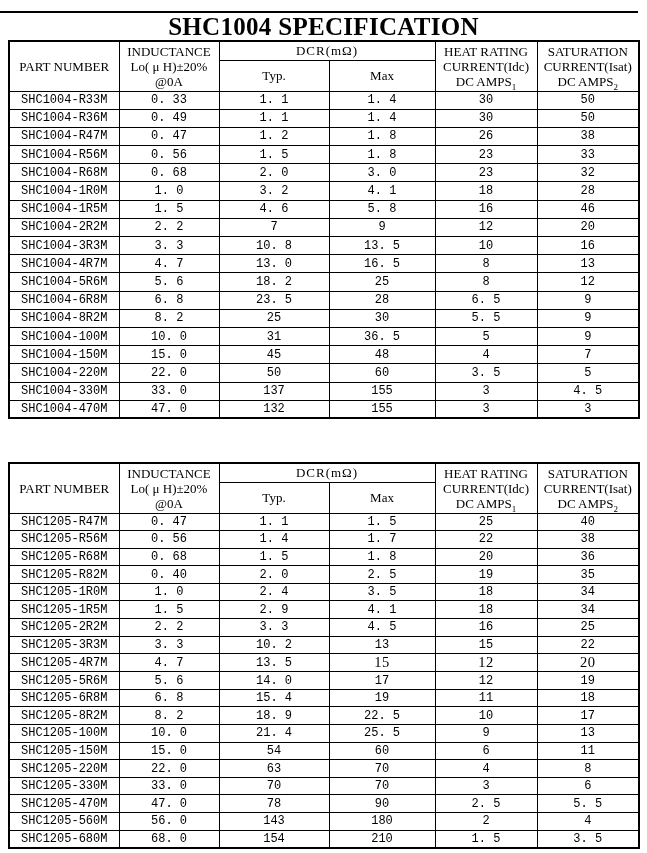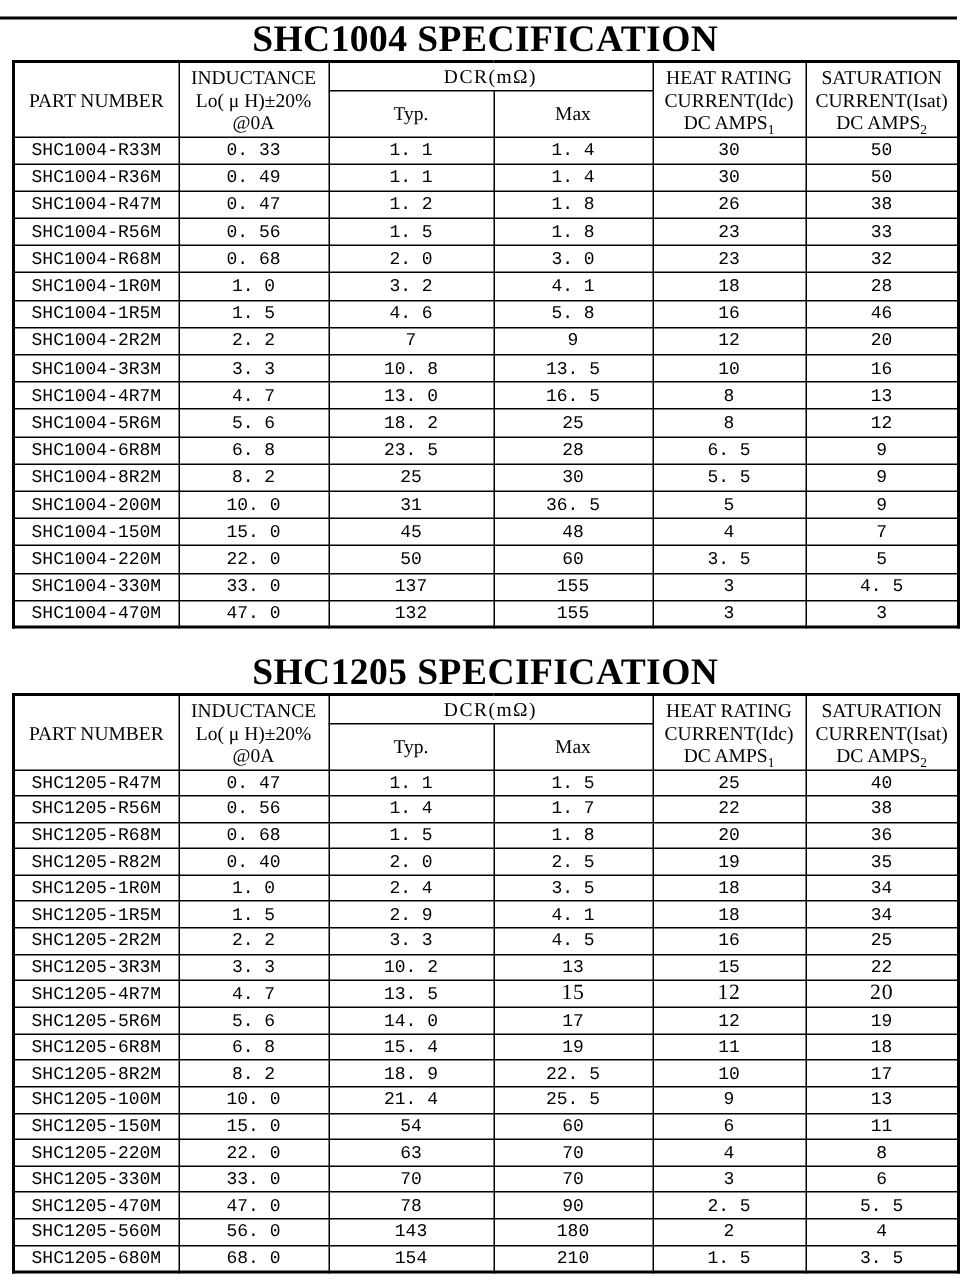--- a/index.html
+++ b/index.html
@@ -230,21 +230,21 @@
         </tr>
         <tr>
           <td>SHC1004-8R2M</td>
           <td>8. 2</td>
           <td>25</td>
           <td>30</td>
           <td>5. 5</td>
           <td>9</td>
         </tr>
         <tr>
-          <td>SHC1004-200M</td>
+          <td>SHC1004-100M</td>
           <td>10. 0</td>
           <td>31</td>
           <td>36. 5</td>
           <td>5</td>
           <td>9</td>
         </tr>
         <tr>
           <td>SHC1004-150M</td>
           <td>15. 0</td>
           <td>45</td>
@@ -272,21 +272,20 @@
           <td>SHC1004-470M</td>
           <td>47. 0</td>
           <td>132</td>
           <td>155</td>
           <td>3</td>
           <td>3</td>
         </tr>
       </tbody>
   </table>
 
-  <h1 id="title-1" class="spec-title">SHC1205 SPECIFICATION</h1>
 
   <table id="table-1" class="spec">
     <colgroup>
       <col style="width:110px">
         <col style="width:100px">
         <col style="width:110px">
       <col style="width:106px">
         <col style="width:102px">
         <col style="width:102px">
     </colgroup>

